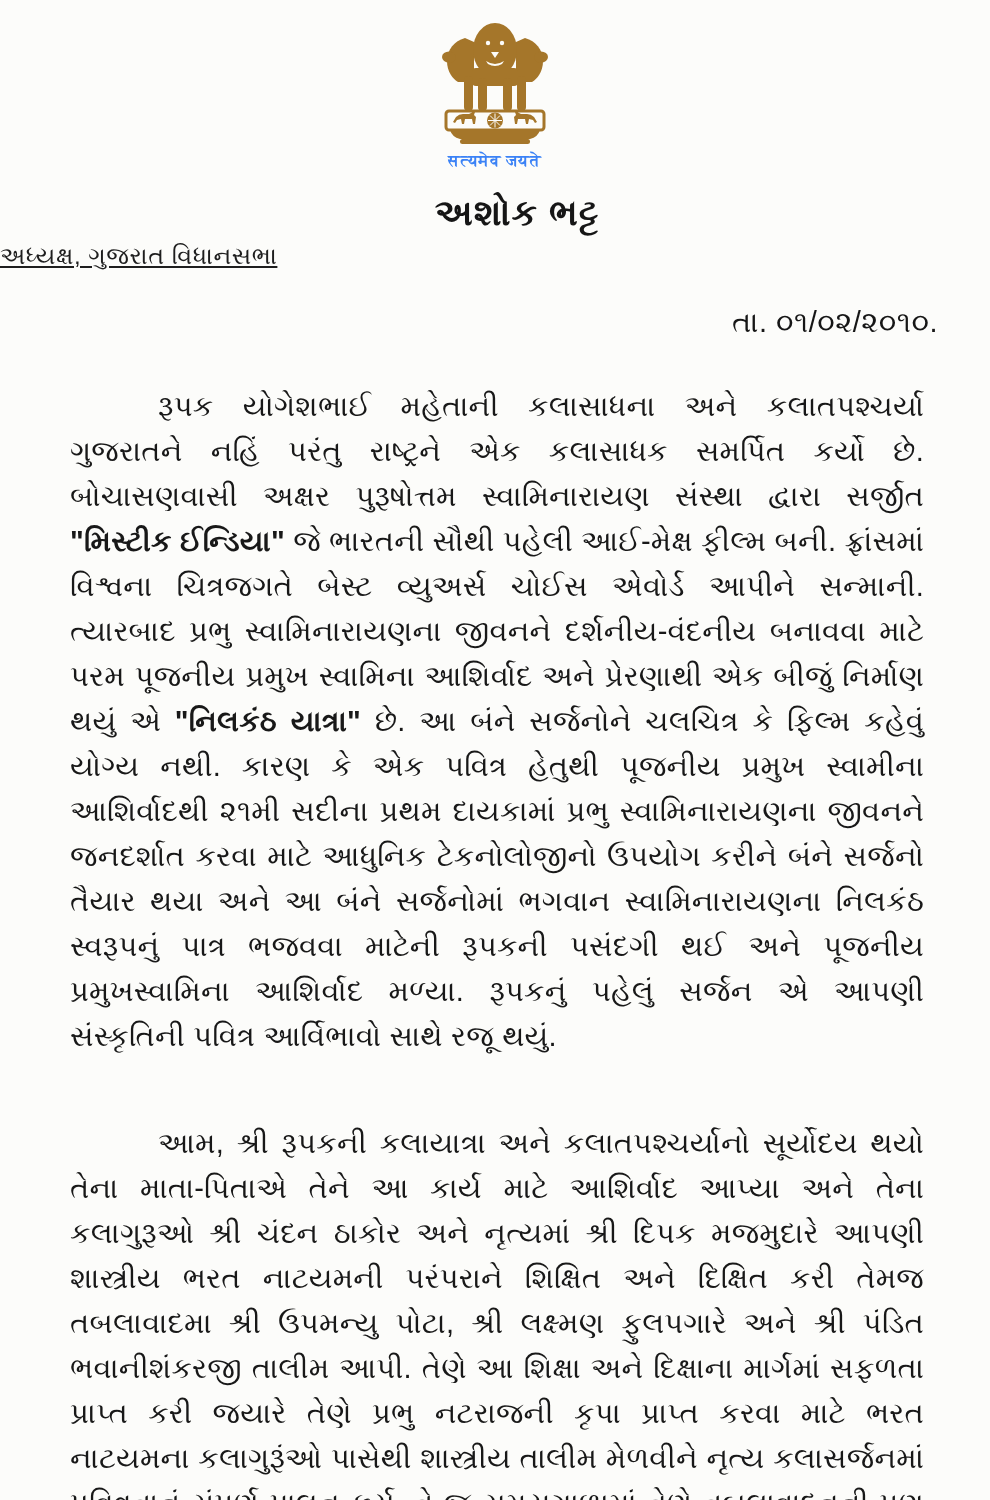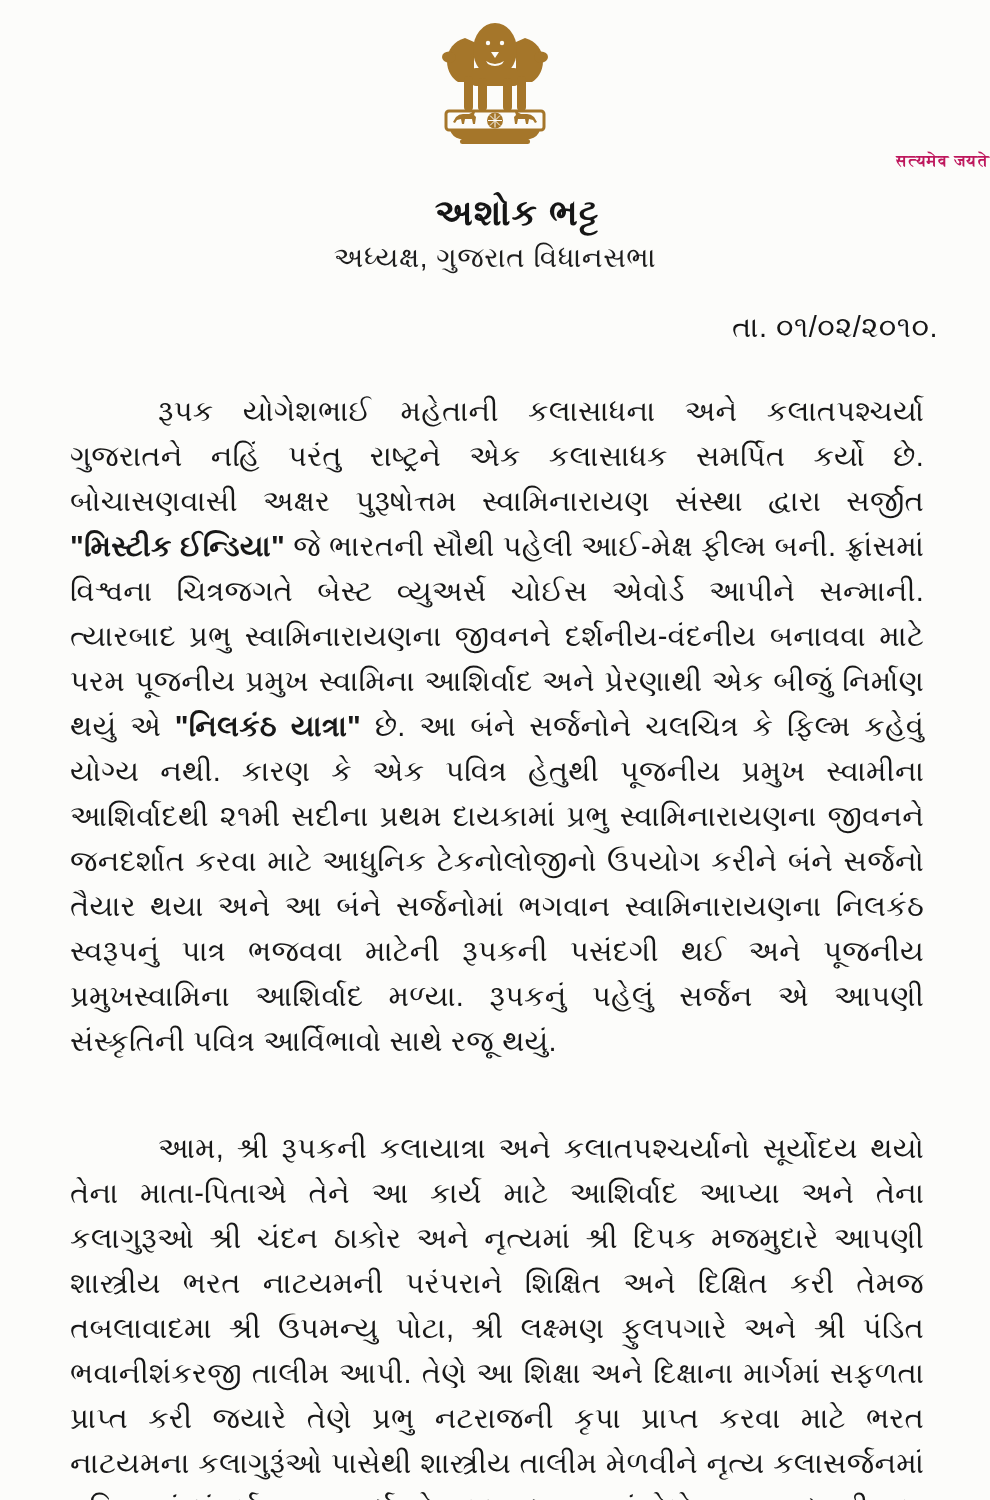--- a/index.html
+++ b/index.html
@@ -25,44 +25,44 @@
     padding-top: 16px;
     text-align: center;
   }
 
   .emblem-svg {
     display: inline-block;
   }
 
   .emblem-motto {
     margin-top: 2px;
-    text-align: right;
+    text-align: center;
     font-size: 16px;
     font-weight: bold;
     letter-spacing: 1px;
-    color: #be185d;
+    color: #3b82f6;
     font-family: "Liberation Serif", "DejaVu Serif", serif;
   }
 
   .author-name {
     margin-top: 22px;
     text-align: center;
     font-size: 36px;
     font-weight: bold;
     letter-spacing: 1px;
     color: #161616;
     margin-left: 44px;
   }
 
   .author-title {
     margin-top: 8px;
-    text-align: center;
-    font-size: 28px;
+    font-size: 24px;
     color: #1e1e1e;
     letter-spacing: 0.5px;
+    text-decoration: underline;
   }
 
   
   .date-line {
     margin-top: 36px;
     padding-right: 52px;
     text-align: right;
     font-size: 29px;
     color: #161616;
     letter-spacing: 0.5px;

